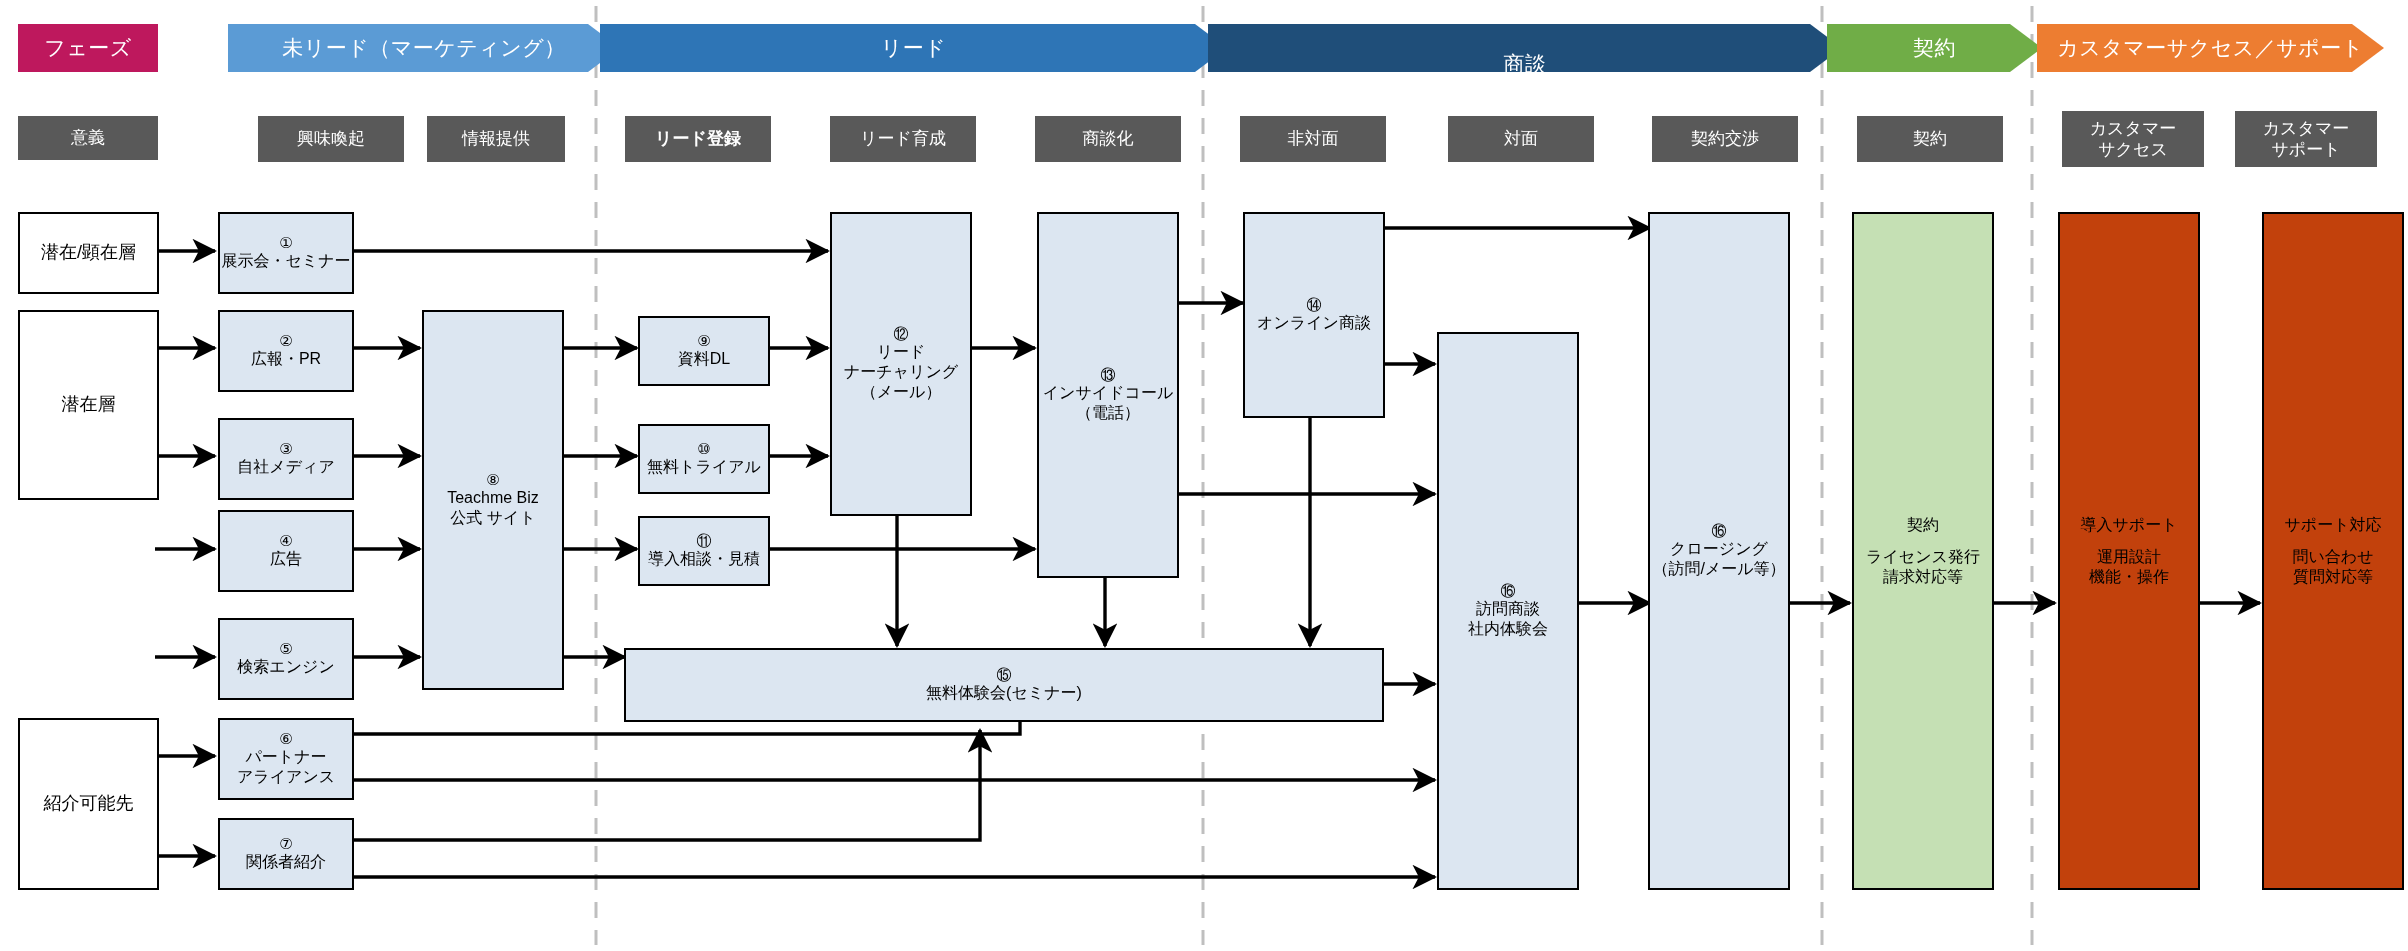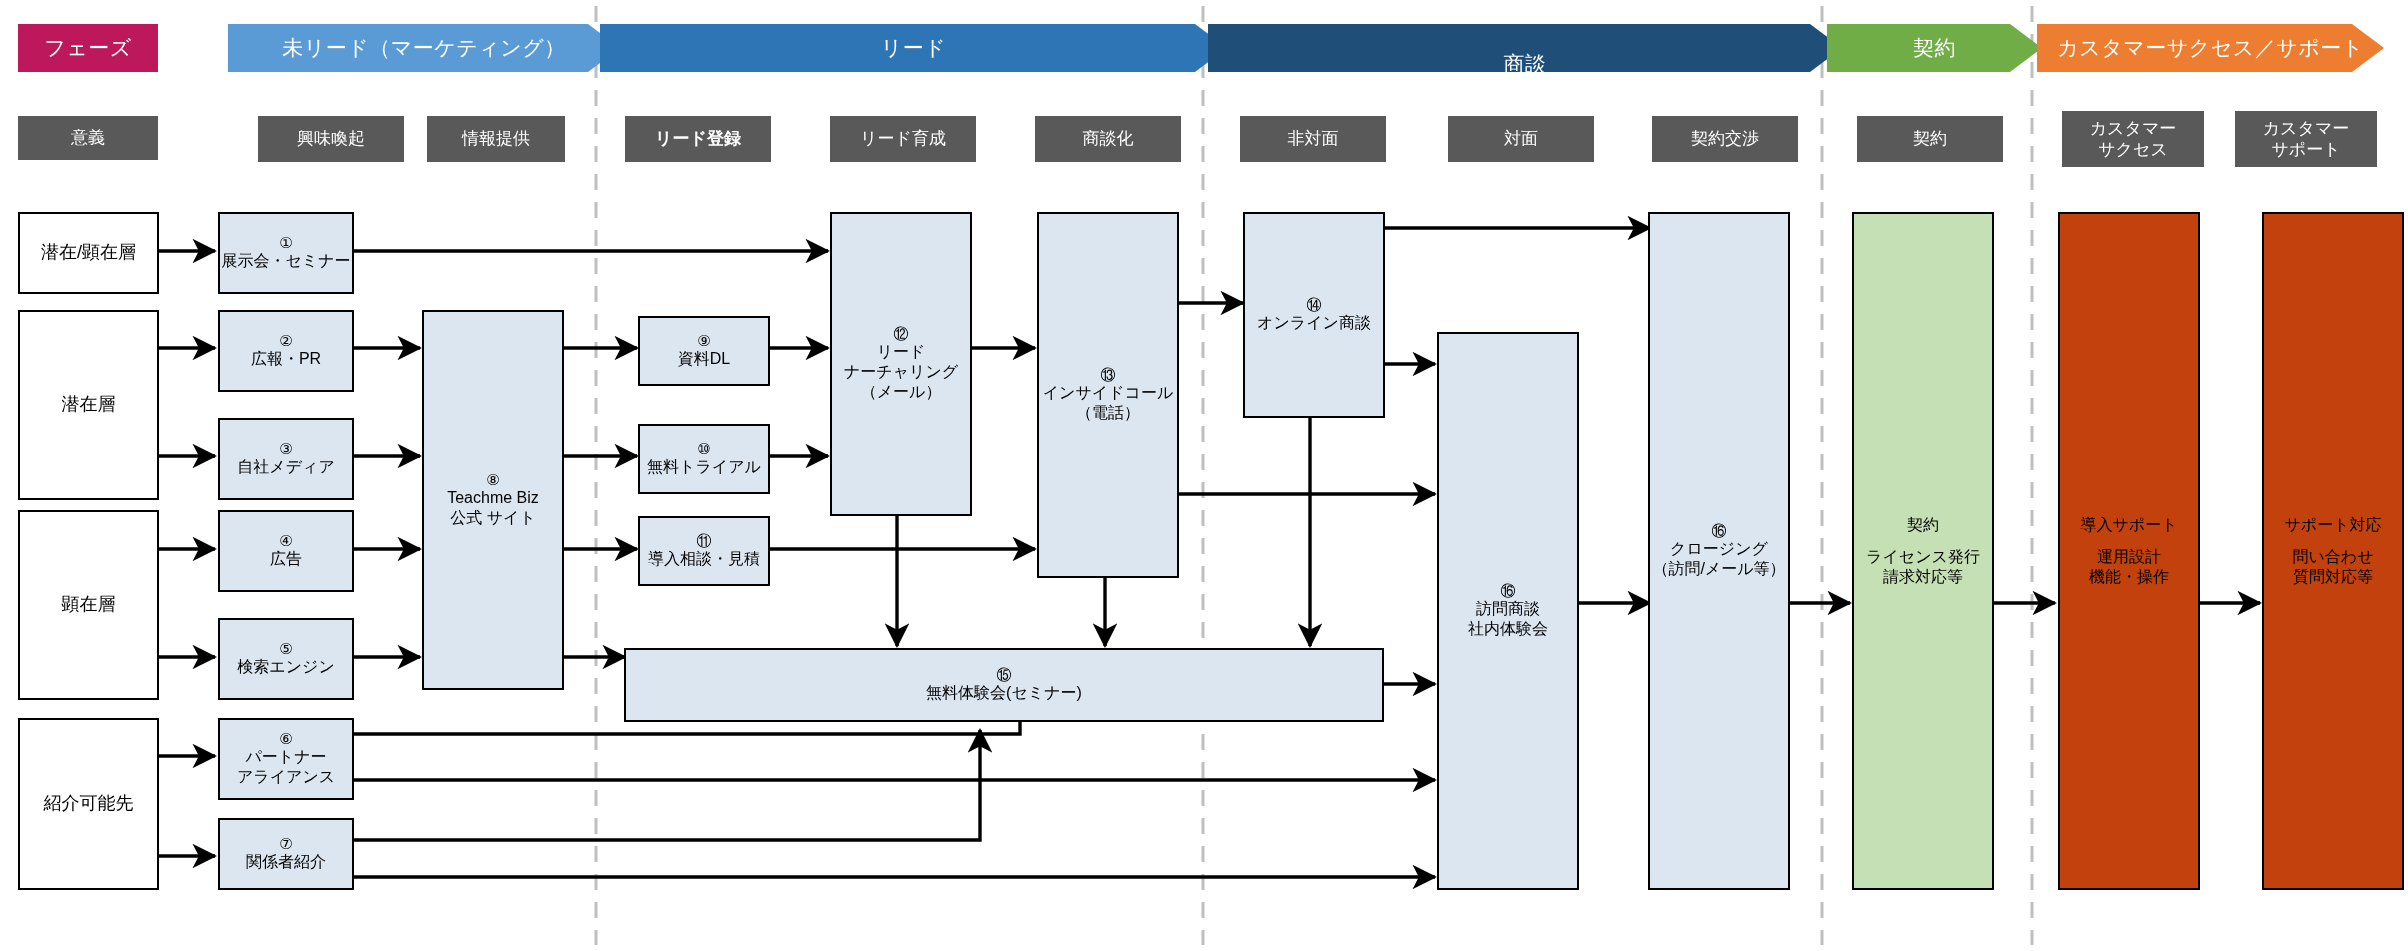--- a/index.html
+++ b/index.html
@@ -161,23 +161,20 @@
       <path d="M 350,877 L 1435,877"></path>
     </g>
   </svg>
 
   <div class="seg" style="left:18px;top:212px;width:137px;height:78px;">
     <span>潜在/顕在層</span>
     </div>
   <div class="seg" style="left:18px;top:310px;width:137px;height:186px;">
     <span>潜在層</span>
     </div>
-  <div class="seg" style="left:18px;top:510px;width:137px;height:186px;">
-    <span>顕在層</span>
-    </div>
   <div class="seg" style="left:18px;top:718px;width:137px;height:168px;">
     <span>紹介可能先</span>
     </div>
 
   <div class="node" style="left:218px;top:212px;width:132px;height:78px;">
     <span class="num">①</span>
     <span class="ttl">展示会・セミナー</span>
   </div>
   <div class="node" style="left:218px;top:310px;width:132px;height:78px;">
     <span class="num">②</span>

